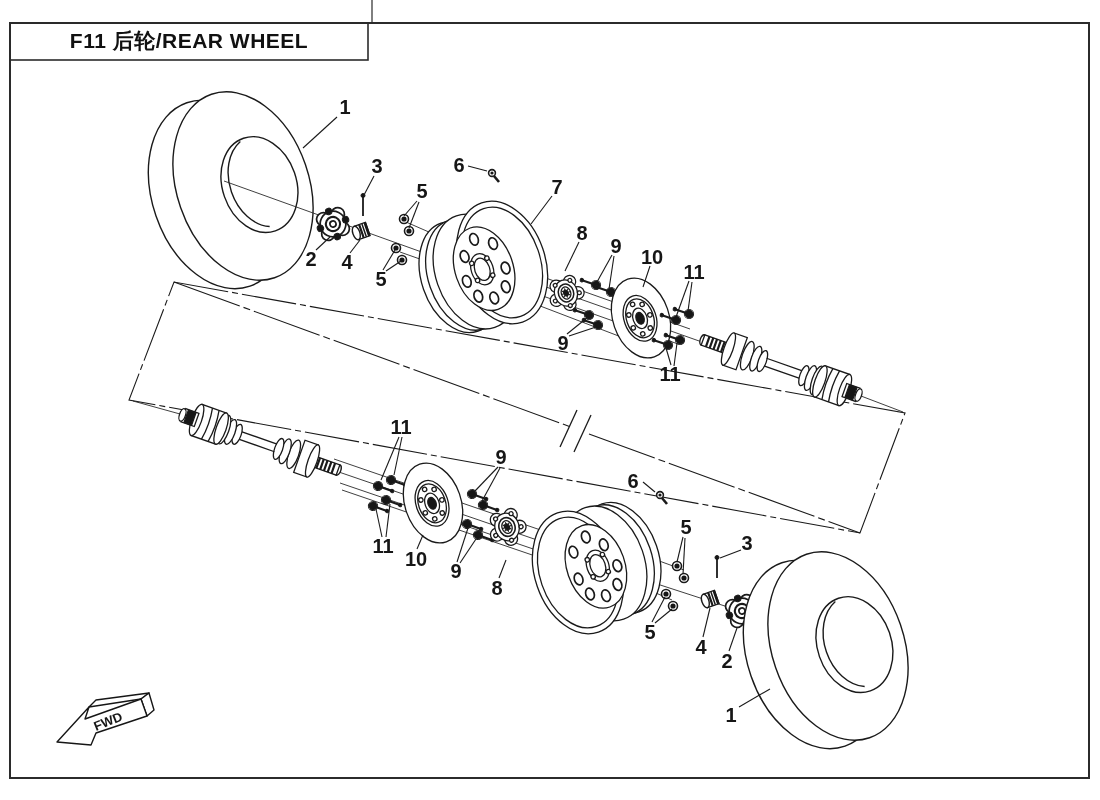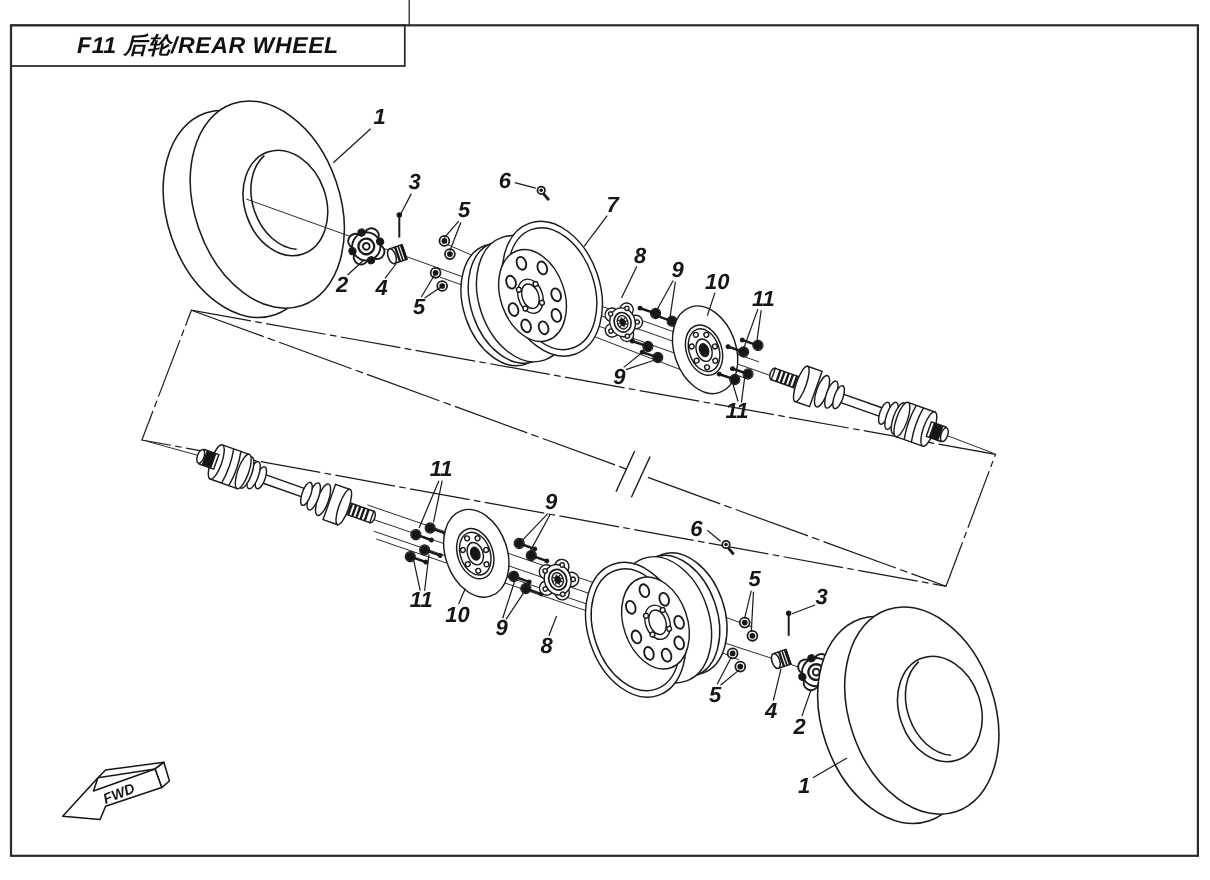--- a/index.html
+++ b/index.html
@@ -1,17 +1,17 @@
 <!DOCTYPE html>
 <html><head>
 <meta charset="utf-8">
 <style>
   html,body{margin:0;padding:0;background:#fff;}
   .page{position:relative;width:1100px;height:800px;background:#fff;overflow:hidden;
-        font-family:"Liberation Sans","DejaVu Sans",sans-serif;font-style:italic;}
+        font-family:"Liberation Sans","DejaVu Sans",sans-serif;}
   svg{position:absolute;left:0;top:0;}
   .callout-text{font-family:"Liberation Sans","DejaVu Sans",sans-serif;font-weight:bold;
                 font-size:20px;fill:#161616;}
   .title-text{font-family:"Liberation Sans","DejaVu Sans",sans-serif;font-weight:bold;
               font-size:21px;fill:#111;letter-spacing:.5px;}
   .fwd-text{font-family:"Liberation Sans","DejaVu Sans",sans-serif;font-weight:bold;
             font-size:13px;fill:#161616;}
 </style>
 </head>
 <body>

